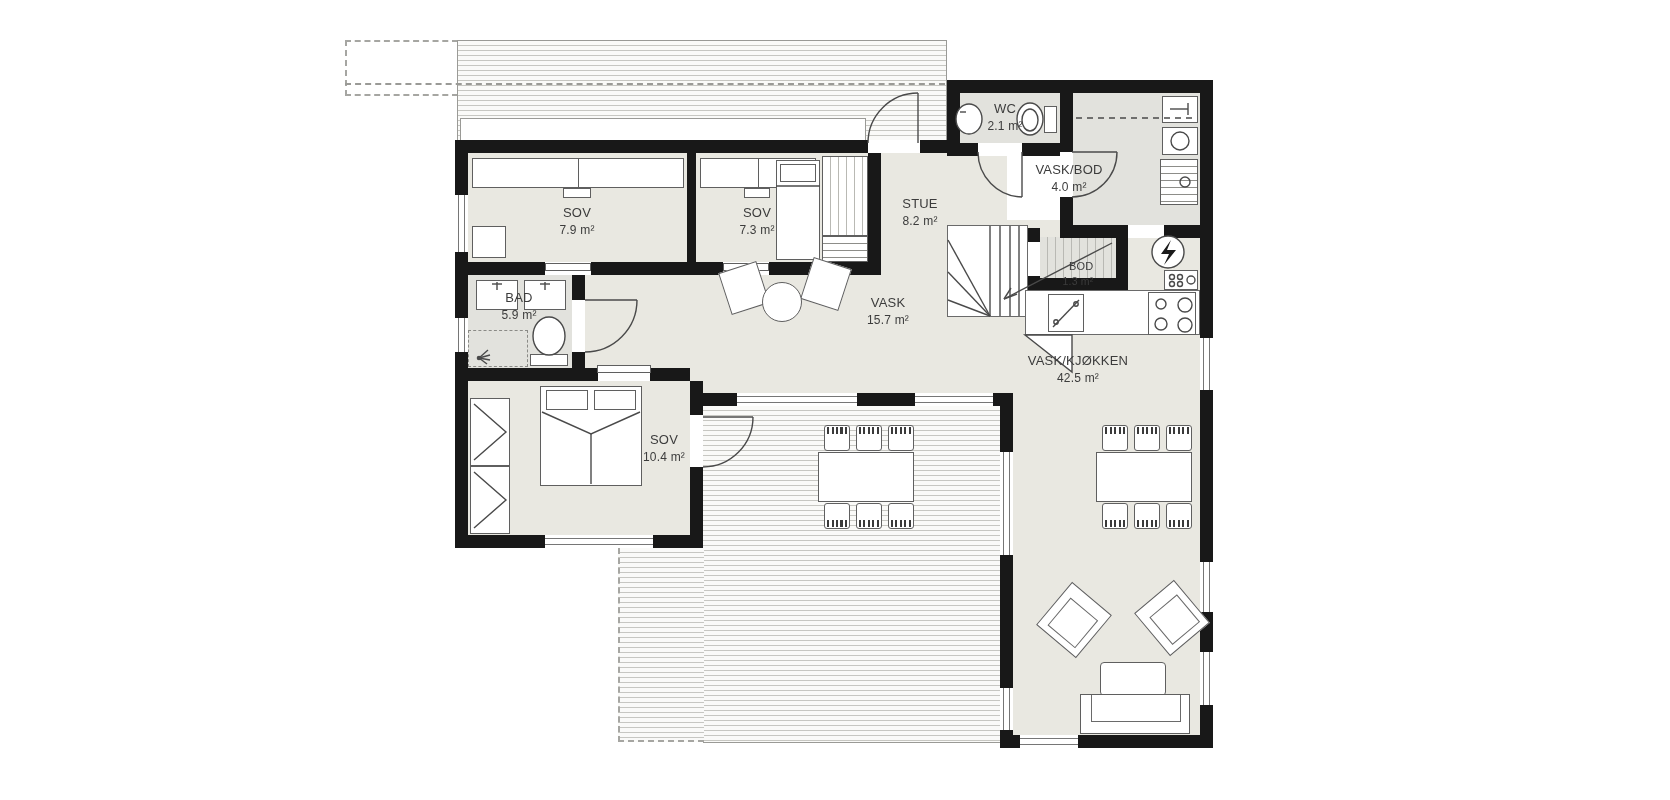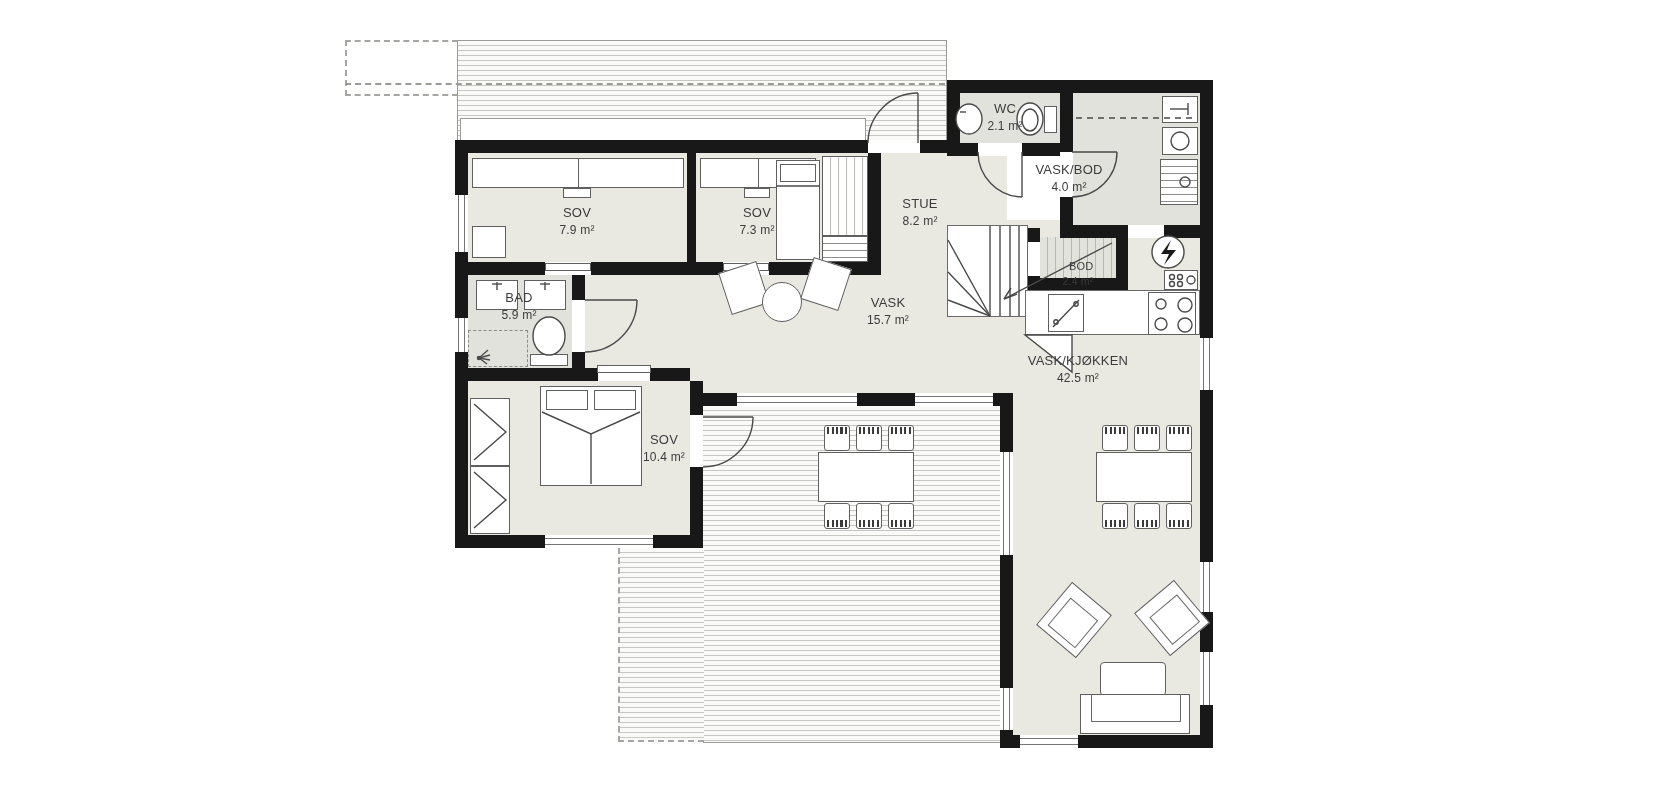--- a/index.html
+++ b/index.html
@@ -329,21 +329,21 @@
   <div class="lbl" style="left:1005px;top:117px;">
     <div>WC</div>
     <div class="area">2.1 m²</div>
   </div>
   <div class="lbl" style="left:1069px;top:178px;">
     <div>VASK/BOD</div>
     <div class="area">4.0 m²</div>
   </div>
   <div class="lbl small" style="left:1078px;top:274px;text-align:right;">
     <div>BOD</div>
-    <div class="area">2.4 m²</div>
+    <div class="area">1.3 m²</div>
   </div>
   <div class="lbl" style="left:888px;top:311px;">
     <div>VASK</div>
     <div class="area">15.7 m²</div>
   </div>
   <div class="lbl" style="left:519px;top:306px;">
     <div>BAD</div>
     <div class="area">5.9 m²</div>
   </div>
   <div class="lbl" style="left:664px;top:448px;">

